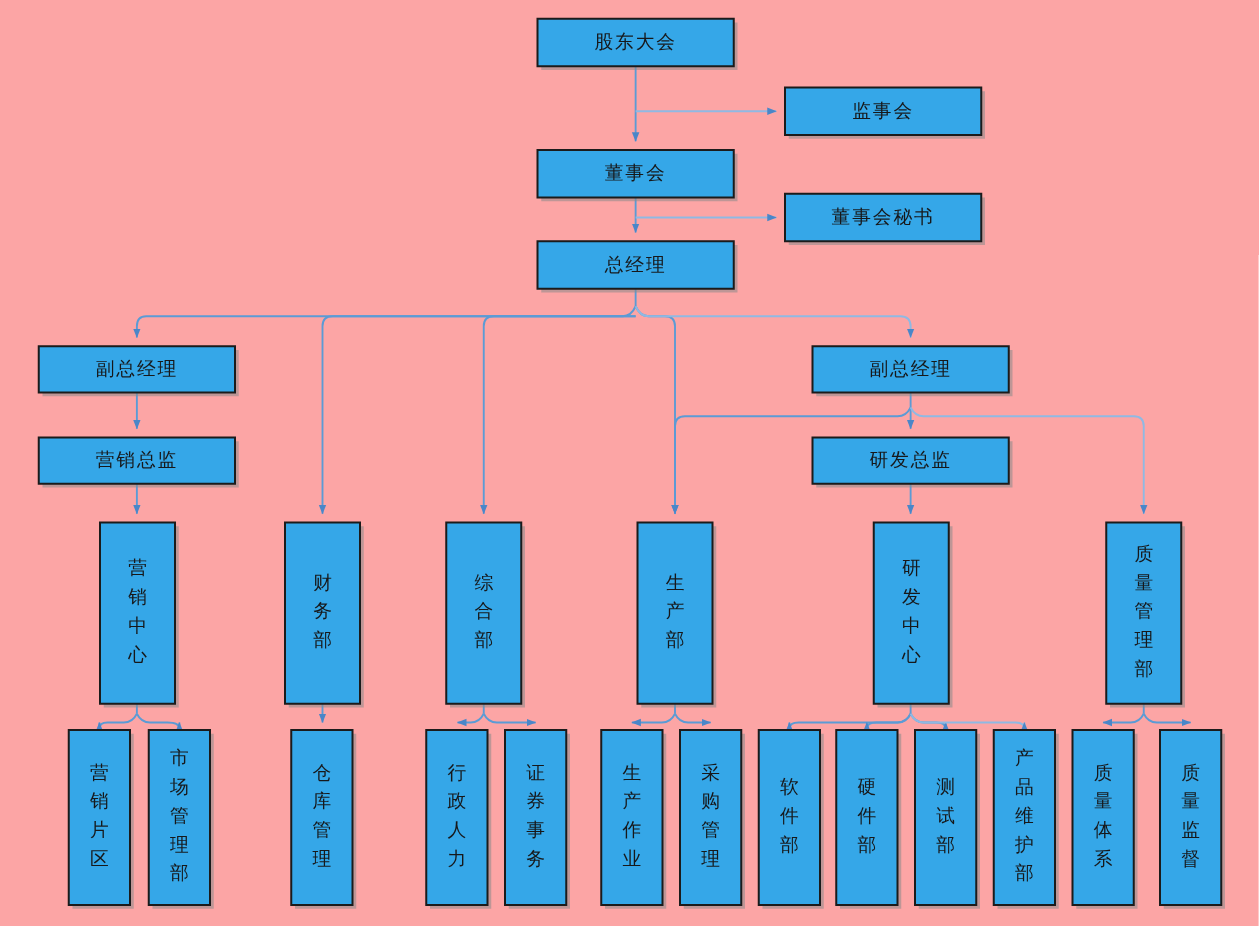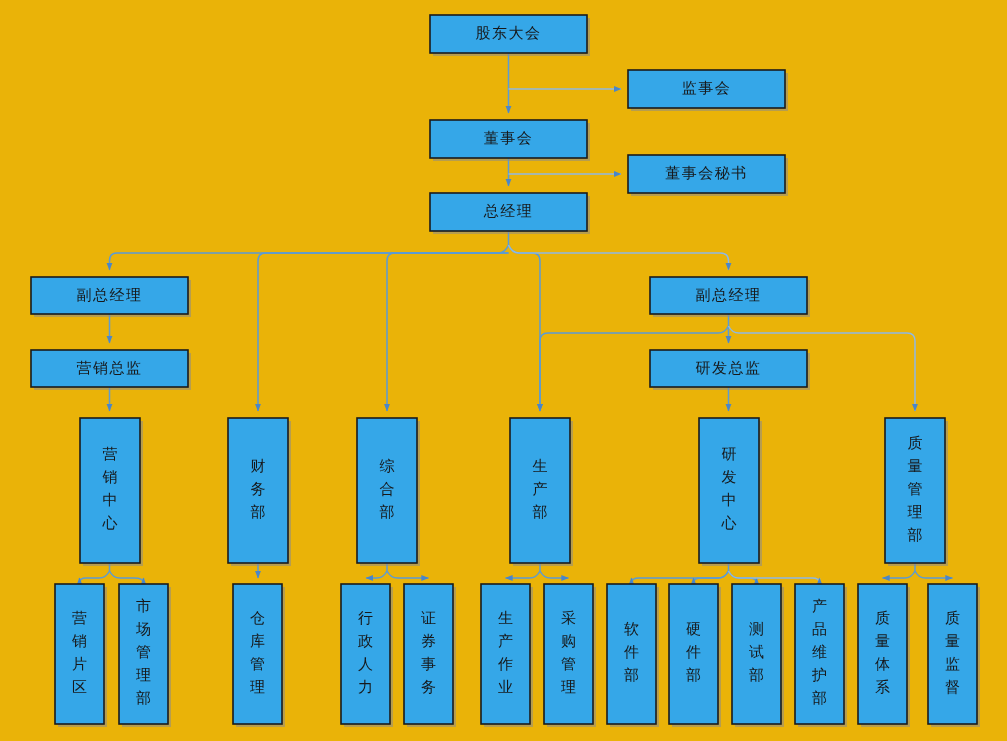--- a/index.html
+++ b/index.html
@@ -8,21 +8,21 @@
     padding: 0;
     background: #ffffff;
   }
   body {
     font-family: "Liberation Serif", "DejaVu Serif", serif;
   }
   #chart-root {
     position: relative;
     width: 1007px;
     height: 741px;
-    background: #eab308;
+    background: #fca5a5;
     overflow: hidden;
   }
   svg#org-svg {
     position: absolute;
     left: 0;
     top: 0;
     width: 1007px;
     height: 741px;
     display: block;
   }

